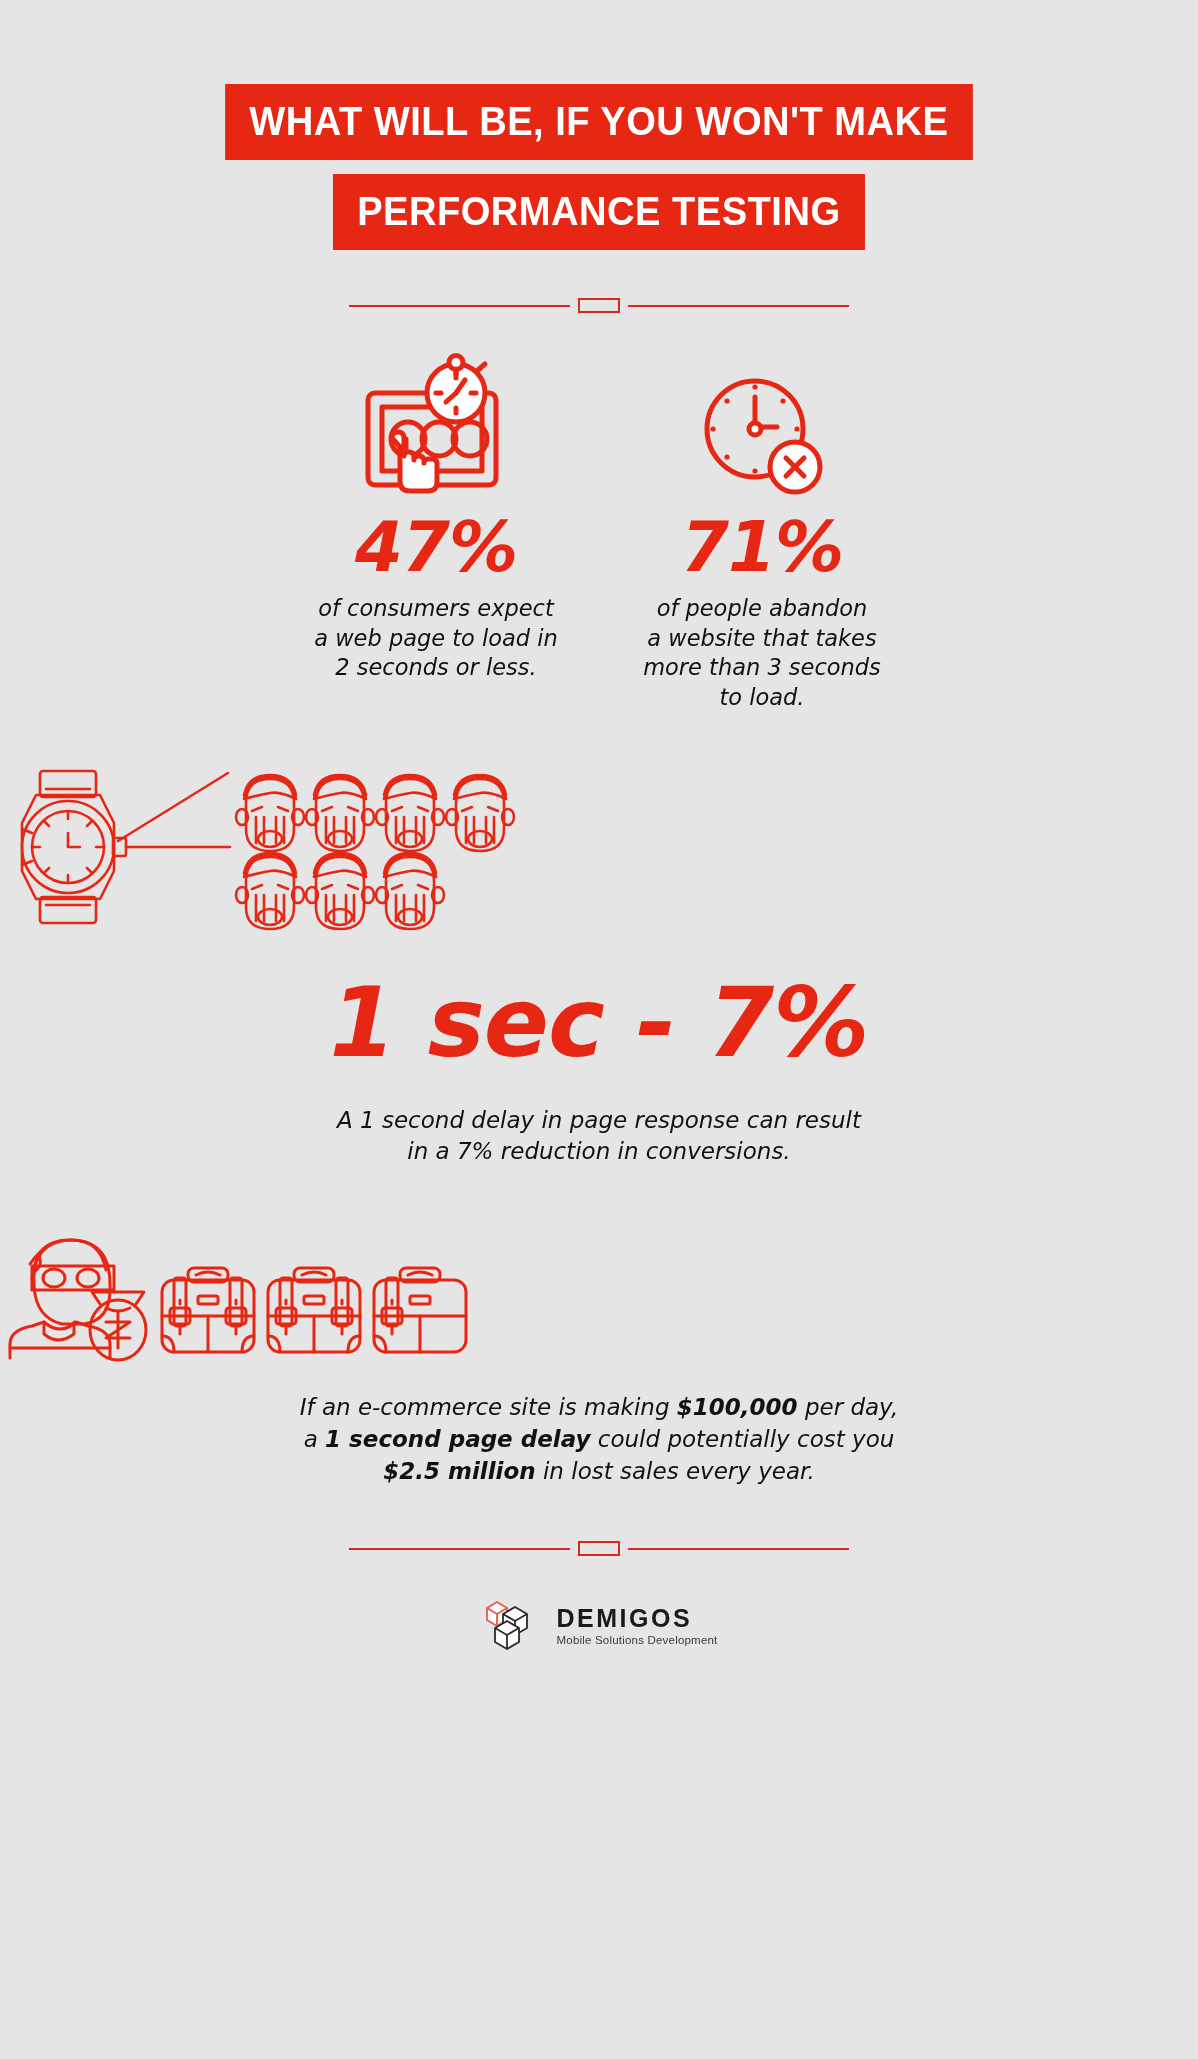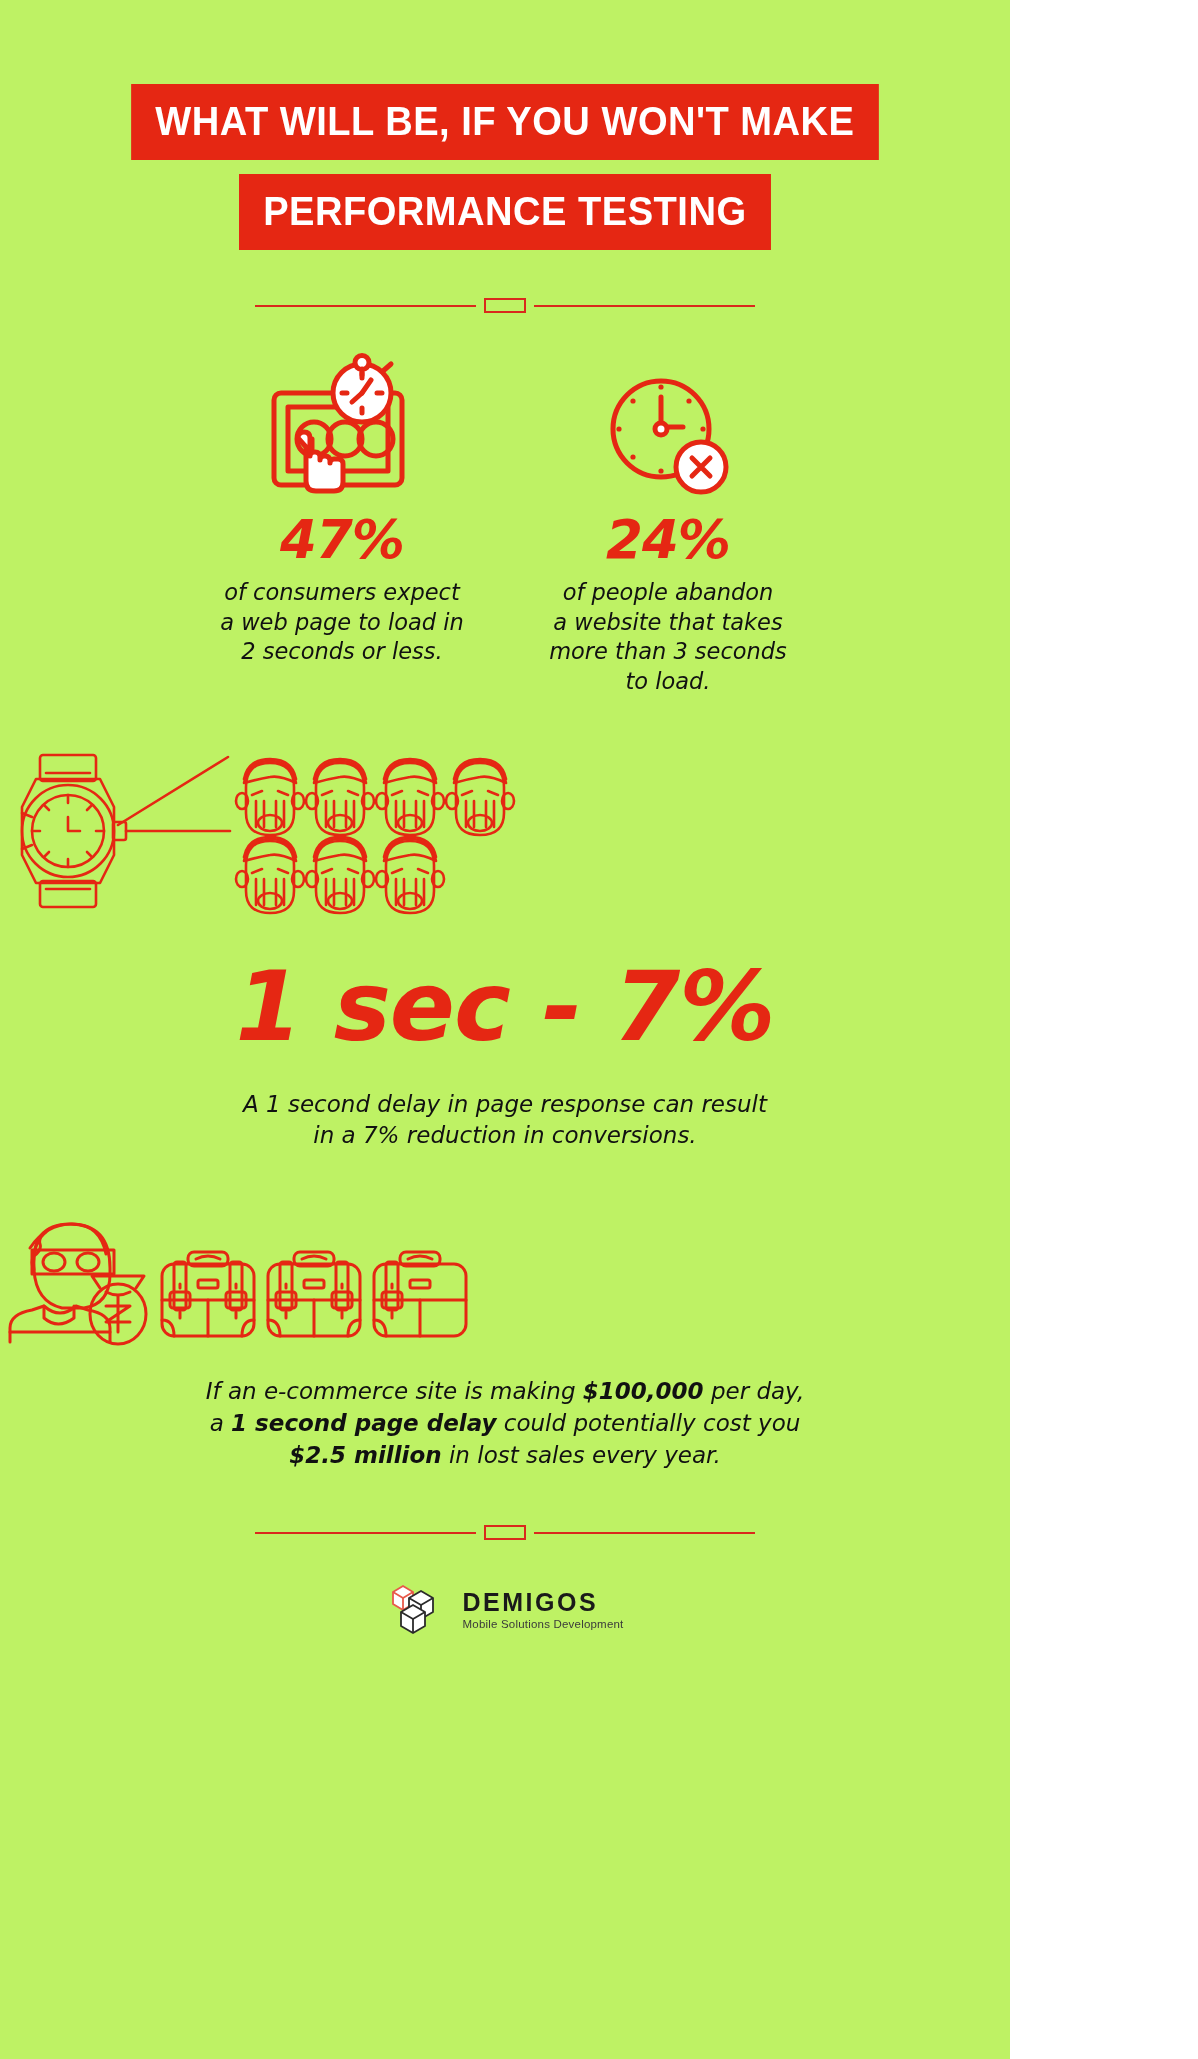--- a/index.html
+++ b/index.html
@@ -4,23 +4,23 @@
 <style>
   html,body{margin:0;padding:0;}
   body{
     width:1198px;
     background:#ffffff;
     font-family:"DejaVu Sans", sans-serif;
     -webkit-font-smoothing:antialiased;
   }
   .page{
     position:relative;
-    width:1010px;
+    width:1198px;
     height:2059px;
-    background:#bef264;
+    background:#e5e5e5;
     overflow:hidden;
   }
 
   
   .title-wrap{
     padding-top:84px;
     display:flex;
     flex-direction:column;
     align-items:center;
   }
@@ -84,21 +84,21 @@
     height:140px;
     display:flex;
     align-items:flex-end;
     justify-content:center;
   }
   .bignum{
     color:#E52713;
     font-family:"DejaVu Sans", sans-serif;
     font-weight:bold;
     font-style:italic;
-    font-size:53px;
+    font-size:69px;
     line-height:1;
     margin-top:16px;
     letter-spacing:-1px;
   }
   .caption{
     font-family:"DejaVu Sans", sans-serif;
     font-style:italic;
     font-size:22.5px;
     line-height:1.32;
     color:#111;
@@ -222,21 +222,21 @@
           <circle cx="16" cy="72" r="2.6" fill="#E52713" stroke="none"></circle>
           <circle cx="100" cy="72" r="2.6" fill="#E52713" stroke="none"></circle>
           <circle cx="30" cy="44" r="2.6" fill="#E52713" stroke="none"></circle>
           <circle cx="86" cy="44" r="2.6" fill="#E52713" stroke="none"></circle>
           <circle cx="30" cy="100" r="2.6" fill="#E52713" stroke="none"></circle>
           <circle cx="86" cy="100" r="2.6" fill="#E52713" stroke="none"></circle>
           <circle cx="98" cy="110" r="25" fill="#fff"></circle>
           <path d="M89 101 l18 18 M107 101 l-18 18"></path>
         </svg>
       </div>
-      <div class="bignum">24%</div>
+      <div class="bignum">71%</div>
       <div class="caption">
         <span>of people abandon</span><br>
         <span>a website that takes</span><br>
         <span>more than </span><b>3 seconds</b><br>
         <span>to load.</span>
       </div>
     </div>
   </div>
 
   <div class="section" style="margin-top:54px;">

